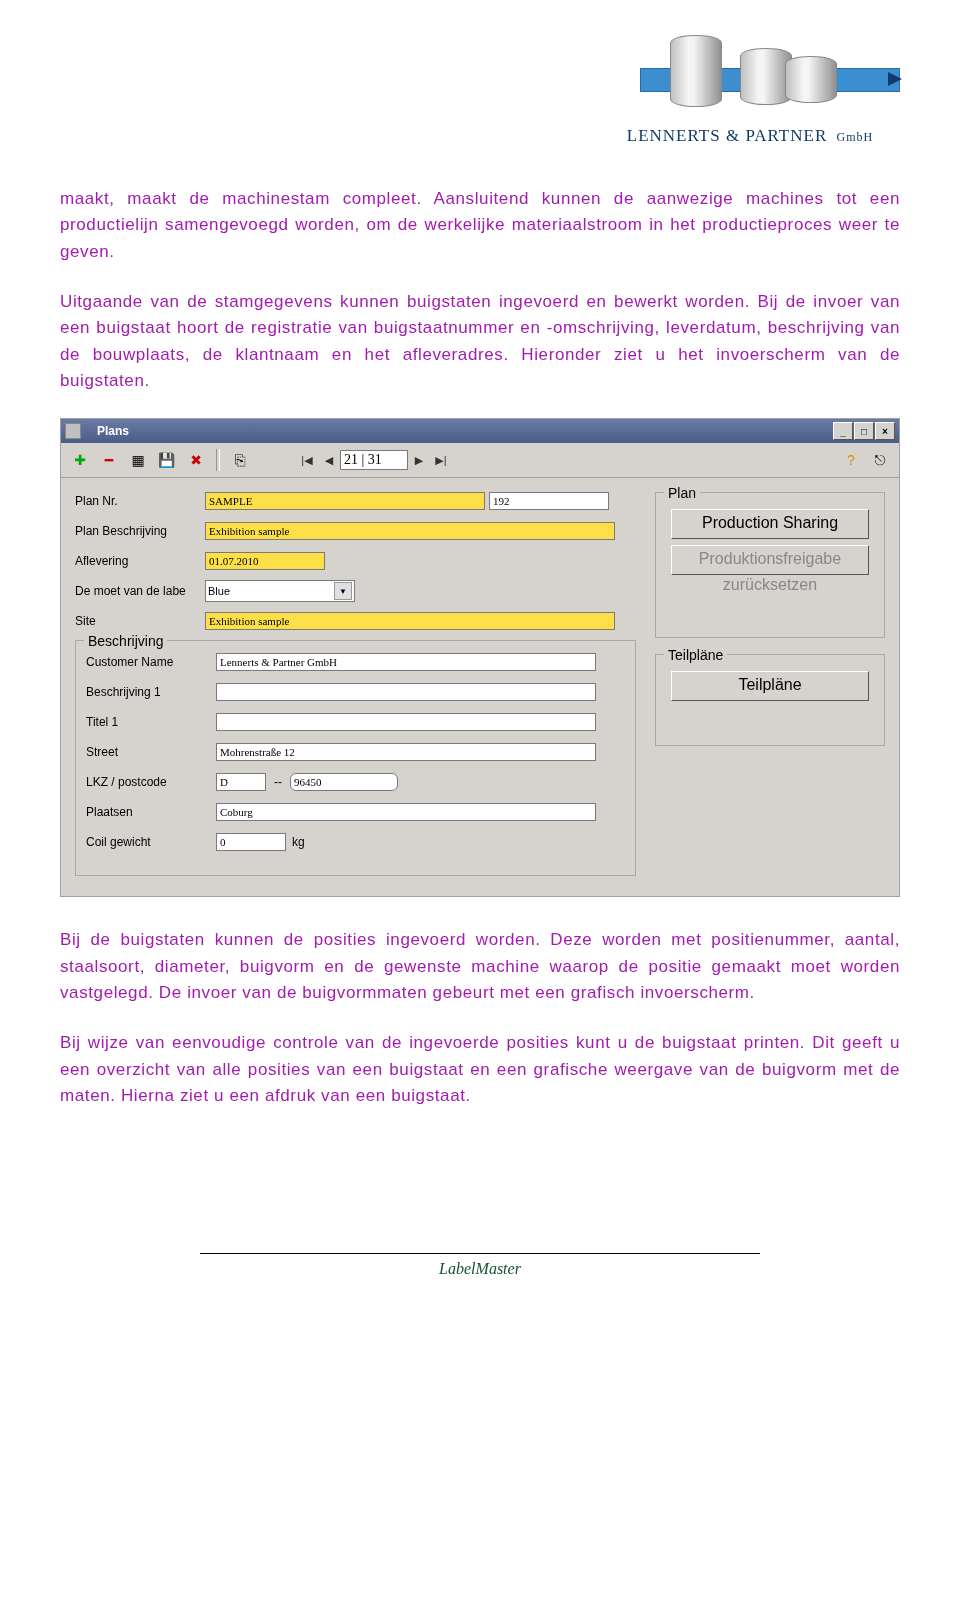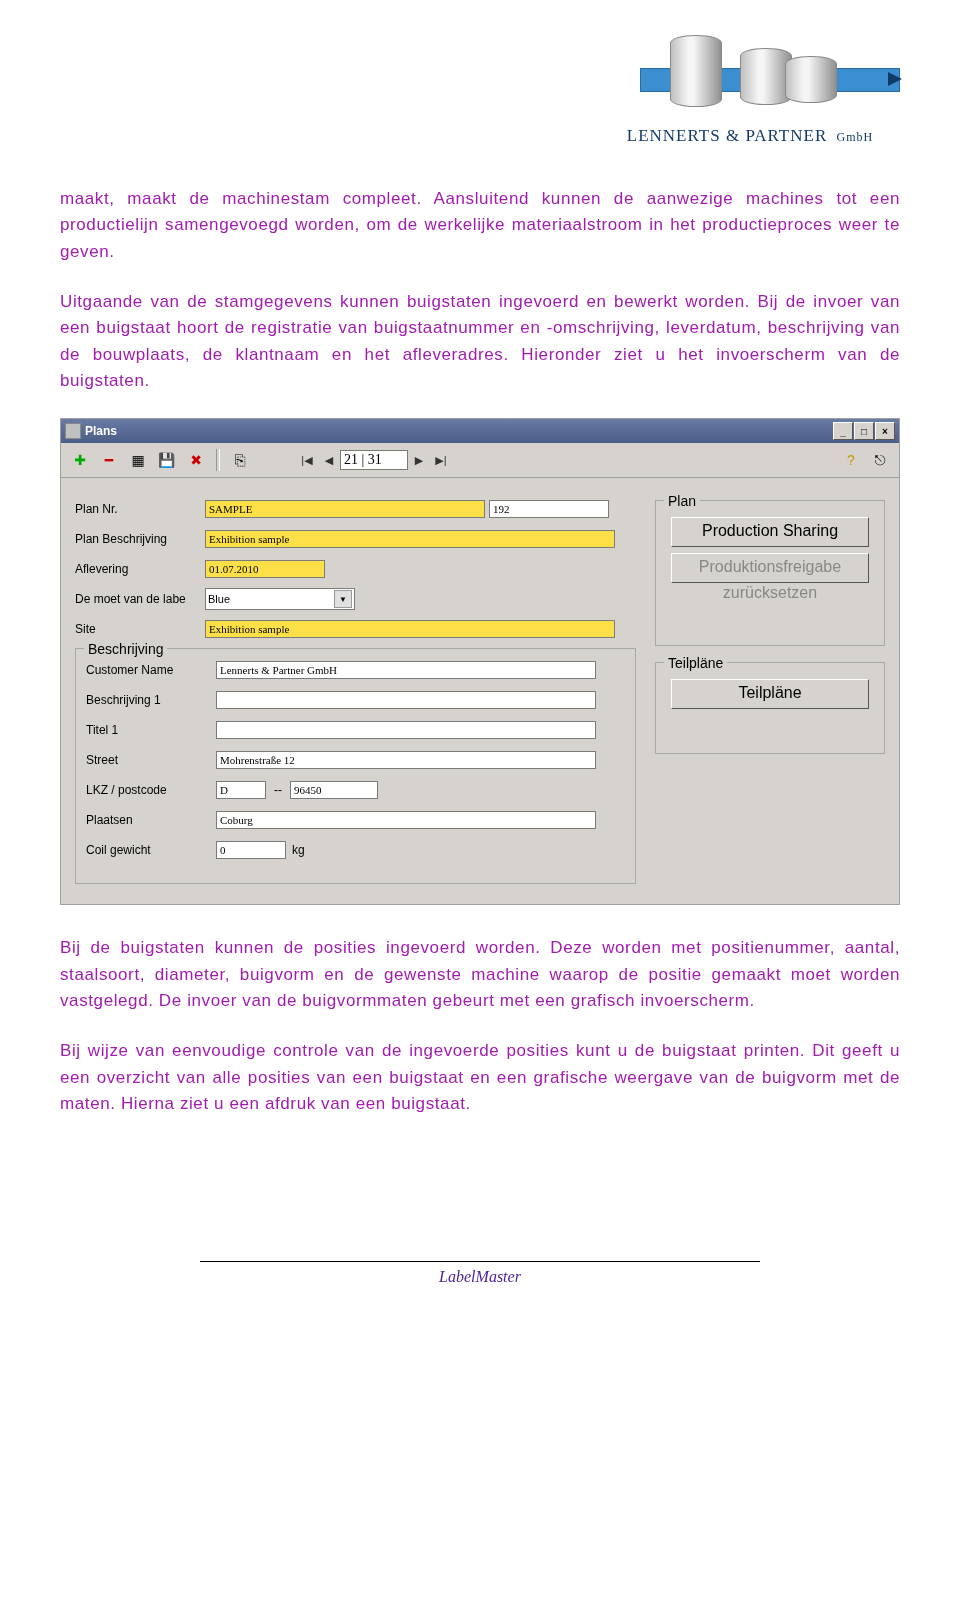--- a/index.html
+++ b/index.html
@@ -79,21 +79,21 @@
   .titlebar {
     height:24px;
     background: linear-gradient(180deg,#6a7ba5,#4a5d87);
     color:#fff;
     display:flex;
     align-items:center;
     justify-content:space-between;
     padding:0 4px;
     font-weight:bold;
   }
-  .titlebar-left{display:flex;align-items:center;gap:4px;}
+  .titlebar-left{display:flex;align-items:center;gap:16px;}
   .titlebar-icon{width:14px;height:14px;background:#c0c0c0;border:1px solid #888;}
   .winbtns{display:flex;gap:1px;}
   .winbtn{width:18px;height:16px;background:#d6d3ce;border:1px solid #fff;border-right-color:#555;border-bottom-color:#555;display:flex;align-items:center;justify-content:center;font-size:10px;color:#000;cursor:default;}
   .toolbar {
     display:flex;
     align-items:center;
     gap:3px;
     padding:4px 6px;
     border-bottom:1px solid #a0a0a0;
     background:#d6d3ce;
@@ -102,21 +102,20 @@
   .tsep{width:2px;height:22px;border-left:1px solid #999;border-right:1px solid #fff;margin:0 4px;}
   .navgroup{display:flex;align-items:center;margin-left:40px;}
   .navbtn{width:22px;height:22px;display:flex;align-items:center;justify-content:center;font-size:11px;color:#333;}
   .navinput{width:60px;height:18px;border:1px solid #7a7a7a;background:#fff;padding:0 3px;font-size:14px;font-family:Tahoma;}
   .toolbar-right{margin-left:auto;display:flex;gap:3px;}
   .form-area{
     padding:12px 14px 20px 14px;
     display:flex;
     gap:19px;
     align-items:flex-start;
-    margin-top:8px;
   }
   .left-col{flex:1;}
   .right-col{width:230px;}
   .form-row{display:flex;align-items:center;margin-bottom:8px;min-height:22px;}
   .form-label{width:130px;color:#000;}
   .tinput{height:18px;border:1px solid #7a7a7a;background:#fff;padding:0 3px;font-family:Tahoma;font-size:11px;box-sizing:border-box;}
   .tinput.yellow{background:#fde047;}
   .tinput.w1{width:280px;}
   .tinput.w2{width:120px;margin-left:4px;}
   .tinput.w-long{width:410px;}
@@ -127,21 +126,21 @@
   .tbtn-wide{display:block;width:196px;height:28px;margin:6px auto;background:#d6d3ce;border:1px solid #fff;border-right-color:#555;border-bottom-color:#555;font-size:16px;text-align:center;line-height:26px;}
   .tbtn-wide.disabled{color:#888;}
   .unit{margin-left:6px;font-size:12px;}
   .sep-text{margin:0 8px;font-size:12px;}
   .footer-line{border-top:1px solid #000;margin:80px 200px 6px 200px;}
   .footer{
     font-family: Georgia, 'Times New Roman', serif;
     font-style: italic;
     font-size:16px;
     text-align:center;
-    color:#4c1d95;
+    color:#14532d;
     padding-bottom:20px;
   }
   
   .g{font-size:14px;line-height:1;}
 </style>
 </head>
 <body>
 
 <div class="page">
   <div class="header-logo">
@@ -257,21 +256,21 @@
             <input class="tinput" style="width: 380px;" value="">
           </div>
           <div class="form-row">
             <div class="form-label">Street</div>
             <input class="tinput" style="width: 380px;" value="Mohrenstraße 12">
           </div>
           <div class="form-row">
             <div class="form-label">LKZ / postcode</div>
             <input class="tinput" style="width: 50px;" value="D">
             <span class="sep-text">--</span>
-            <input class="tinput" style="width: 88px;" value="96450">
+            <input class="tinput" style="width: 108px; border-radius: 6px;" value="96450">
           </div>
           <div class="form-row">
             <div class="form-label">Plaatsen</div>
             <input class="tinput" style="width: 380px;" value="Coburg">
           </div>
           <div class="form-row">
             <div class="form-label">Coil gewicht</div>
             <input class="tinput" style="width: 70px;" value="0">
             <span class="unit">kg</span>
           </div>

